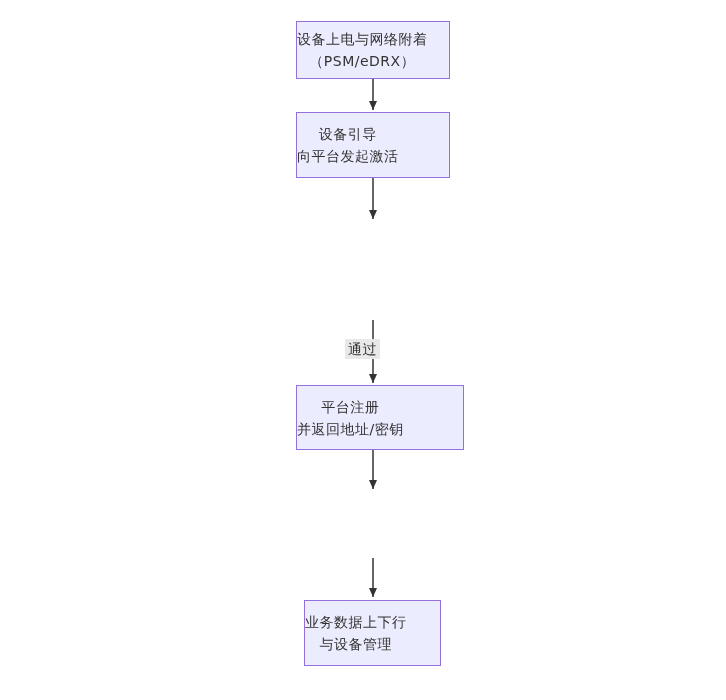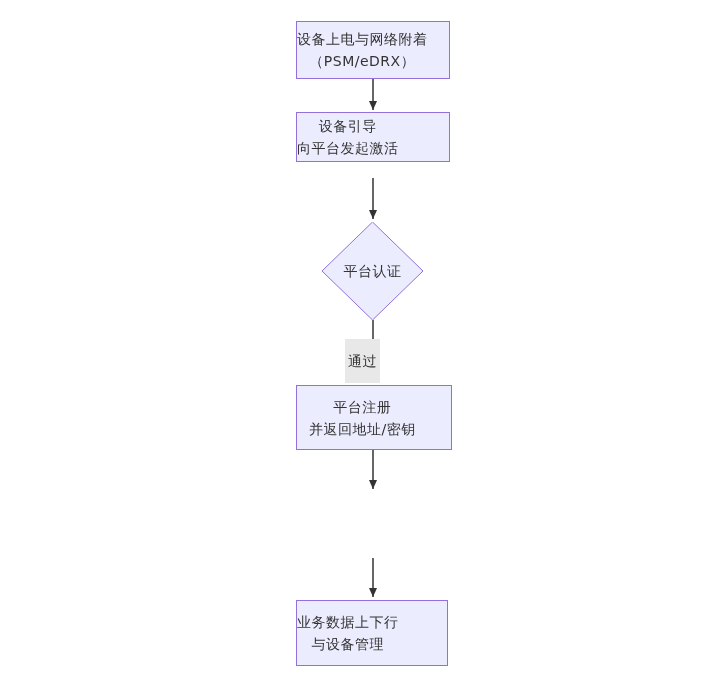--- a/index.html
+++ b/index.html
@@ -63,21 +63,21 @@
     display: flex;
     align-items: center;
     justify-content: center;
   }
   .edge-label {
     position: absolute;
     background: var(--edge-label-bg, #e8e8e8);
     color: var(--text-color, #333333);
     font-size: 14px;
     line-height: 18px;
-    padding: 13px 3px;
+    padding: 1px 3px;
     letter-spacing: 0.5px;
   }
 </style>
 </head>
 <body>
 
 <div class="canvas" style="--bg-color: #ffffff; --node-fill: #ECECFF; --node-border: #9370DB; --edge-color: #333333; --text-color: #333333; --edge-label-bg: #e8e8e8;">
 
   <svg class="edges-svg" viewBox="0 0 726 700" xmlns="http://www.w3.org/2000/svg">
     <defs>
@@ -90,38 +90,32 @@
     <line class="edge-line" x1="373" y1="320" x2="373" y2="383" marker-end="url(#arrowhead)"></line>
     <line class="edge-line" x1="373" y1="450" x2="373" y2="489" marker-end="url(#arrowhead)"></line>
     <line class="edge-line" x1="373" y1="558" x2="373" y2="597" marker-end="url(#arrowhead)"></line>
   </svg>
 
   <div class="node rect" style="left:296px; top:21px; width:154px; height:58px;">
     <span class="node-label">设备上电与网络附着
 （PSM/eDRX）</span>
   </div>
 
-  <div class="node rect" style="left:296px; top:112px; width:154px; height:50px;">
+  <div class="node rect" style="left:296px; top:112px; width:154px; height:66px;">
     <span class="node-label">设备引导
 向平台发起激活</span>
   </div>
 
-  <div class="diamond-wrap" style="left:322px; top:222px; width:101px; height:98px;">
-    <svg width="101" height="98" viewBox="0 0 101 98" xmlns="http://www.w3.org/2000/svg">
-      <polygon points="50.5,0 101,49 50.5,98 0,49" style="fill: var(--node-fill, #ECECFF); stroke: var(--node-border, #9370DB); stroke-width: 1;"></polygon>
-    </svg>
-    <span class="node-label">平台认证</span>
-  </div>
 
   <div class="edge-label" style="left:345px; top:339px;">通过</div>
 
-  <div class="node rect" style="left:296px; top:385px; width:156px; height:65px;padding-left:12px;">
+  <div class="node rect" style="left:296px; top:385px; width:168px; height:65px;">
     <span class="node-label">平台注册
 并返回地址/密钥</span>
   </div>
 
 
-  <div class="node rect" style="left:296px; top:600px; width:152px; height:66px;">
+  <div class="node rect" style="left:304px; top:600px; width:137px; height:66px;">
     <span class="node-label">业务数据上下行
 与设备管理</span>
   </div>
 
 </div>
 
 </body></html>

